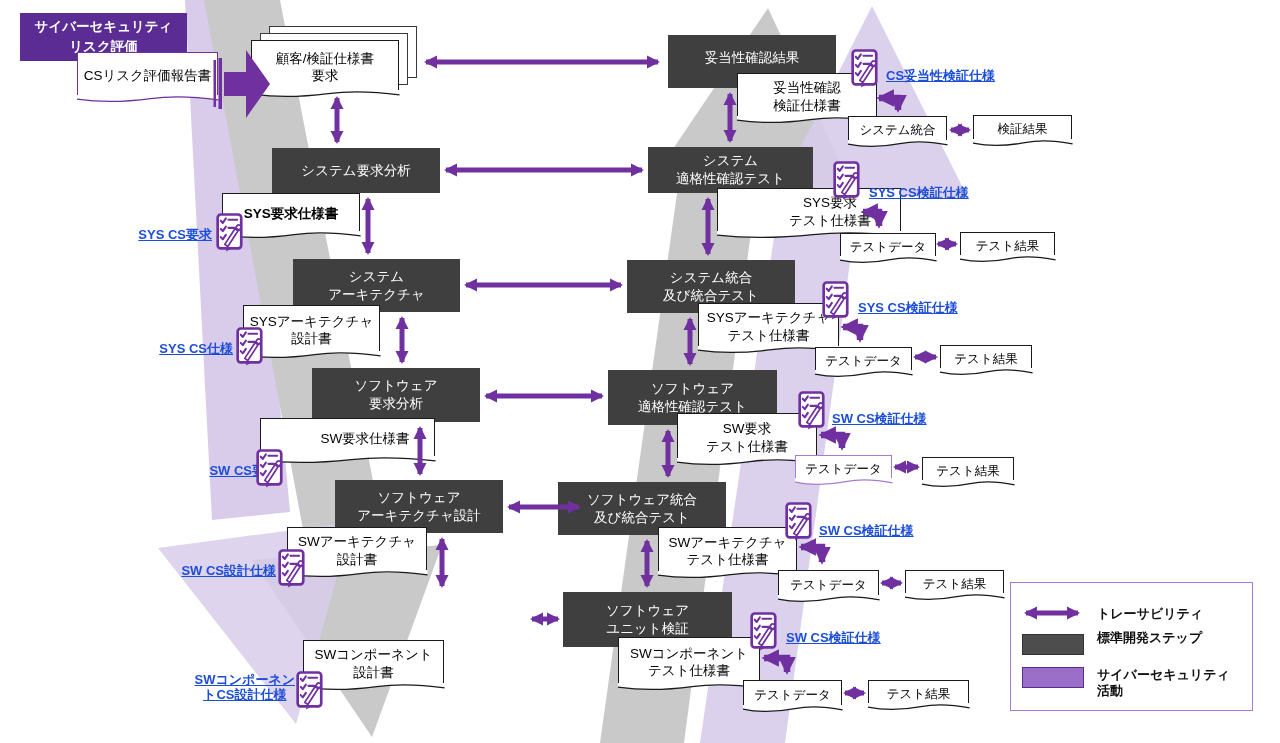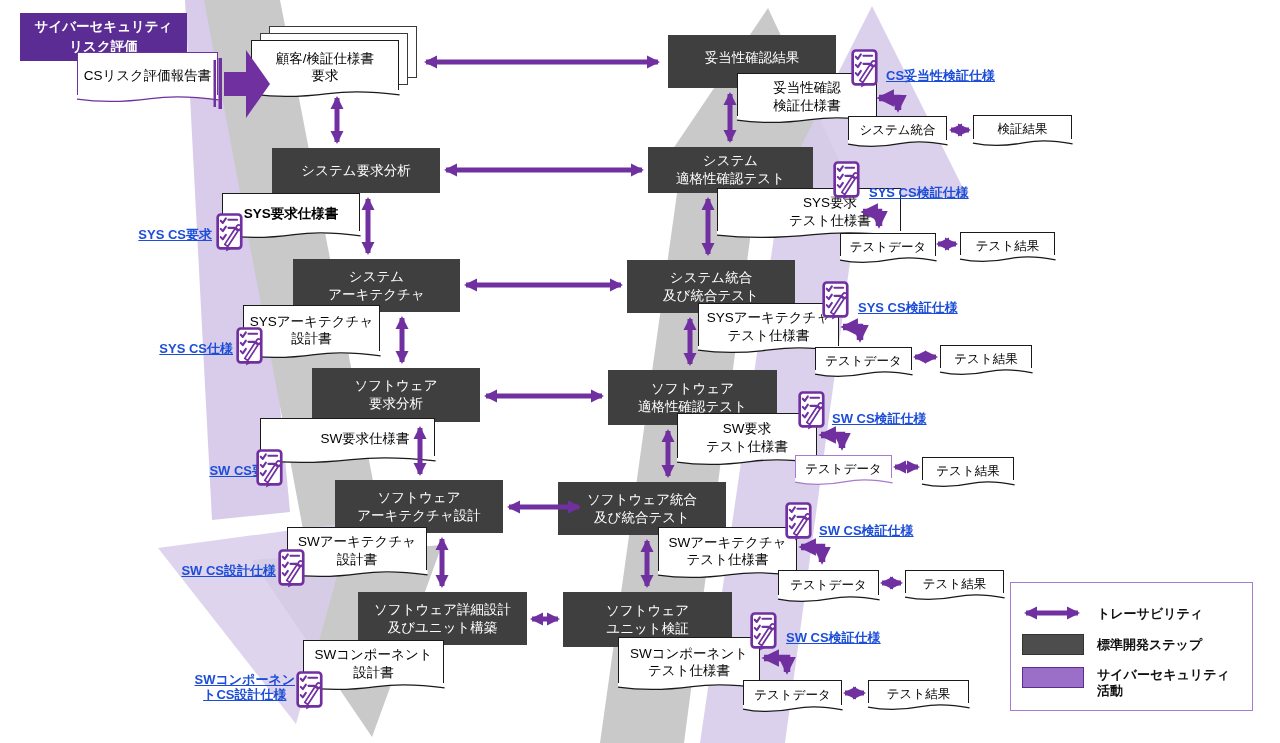--- a/index.html
+++ b/index.html
@@ -59,24 +59,20 @@
       <div>アーキテクチャ</div>
   </div>
   <div class="step" style="left:312px;top:368px;width:168px;height:54px;">
     <div>ソフトウェア</div>
       <div>要求分析</div>
   </div>
   <div class="step" style="left:335px;top:480px;width:168px;height:53px;">
     <div>ソフトウェア</div>
       <div>アーキテクチャ設計</div>
   </div>
-  <div class="step" style="left:358px;top:592px;width:169px;height:53px;">
-    <div>ソフトウェア詳細設計</div>
-      <div>及びユニット構築</div>
-  </div>
   <div class="step" style="left:563px;top:592px;width:169px;height:55px;">
     <div>ソフトウェア</div>
       <div>ユニット検証</div>
   </div>
   <div class="step" style="left:558px;top:482px;width:168px;height:53px;">
     <div>ソフトウェア統合</div>
       <div>及び統合テスト</div>
   </div>
   <div class="step" style="left:608px;top:370px;width:169px;height:55px;">
     <div>ソフトウェア</div>
@@ -302,21 +298,21 @@
   <div class="cslabel" style="left:886px;top:69px;">CS妥当性検証仕様</div>
   <div class="cslabel" style="left:869px;top:186px;">SYS CS検証仕様</div>
   <div class="cslabel" style="left:858px;top:301px;">SYS CS検証仕様</div>
   <div class="cslabel" style="left:832px;top:412px;">SW CS検証仕様</div>
   <div class="cslabel" style="left:819px;top:524px;">SW CS検証仕様</div>
   <div class="cslabel" style="left:786px;top:631px;">SW CS検証仕様</div>
 
   <div class="legend">
     <div class="legend-label" style="left:86px;top:23px;font-family:Liberation Serif, serif;">トレーサビリティ</div>
     <div class="swatch dark" style="left:11px;top:51px;"></div>
-    <div class="legend-label" style="left:86px;top:54px;">標準開発ステップ</div>
+    <div class="legend-label" style="left:86px;top:47px;">標準開発ステップ</div>
     <div class="swatch purp" style="left:11px;top:84px;"></div>
     <div class="legend-label" style="left:86px;top:84px;">
       <div>サイバーセキュリティ</div>
       <div>活動</div>
     </div>
   </div>
 
   <svg class="layer" width="1280" height="743">
     <defs>
       <marker id="ah" viewBox="0 0 10 10" refX="8.5" refY="5" markerWidth="2.7" markerHeight="2.7" orient="auto-start-reverse" markerUnits="strokeWidth">

